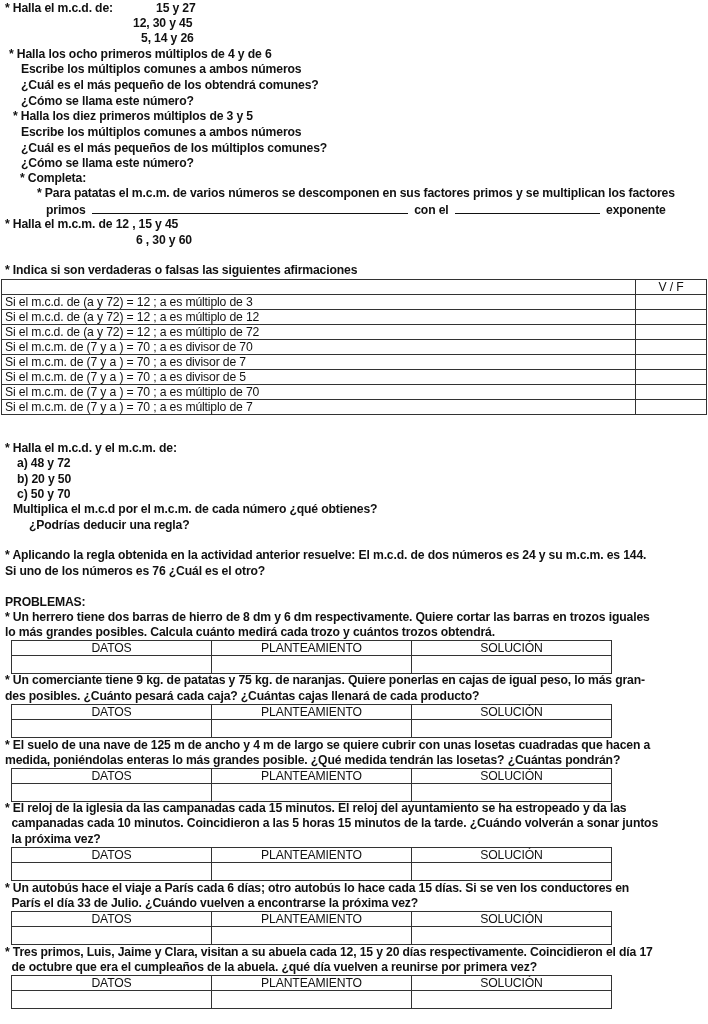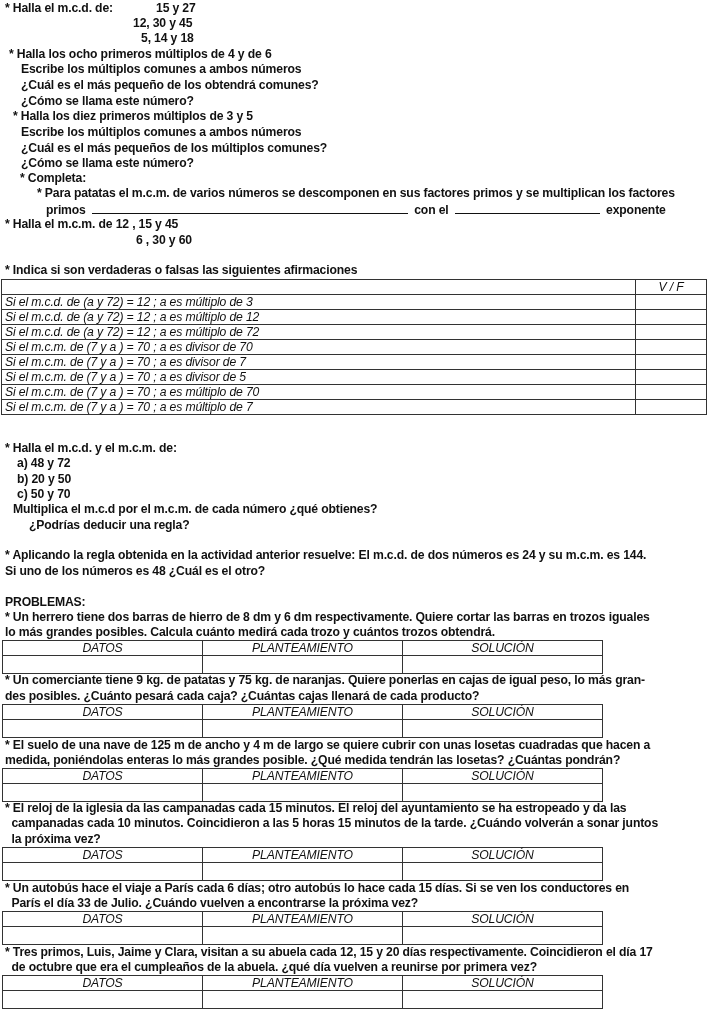--- a/index.html
+++ b/index.html
@@ -1,33 +1,33 @@
 <!DOCTYPE html>
 <html><head>
 <meta charset="utf-8">
 <style>
   html, body { margin:0; padding:0; background:#ffffff; }
   body { width:708px; height:1024px; position:relative; overflow:hidden;
          font-family:"Liberation Sans", sans-serif; font-size:12.2px; color:#111; }
   .ln { position:absolute; white-space:nowrap; line-height:14px; letter-spacing:-0.15px;font-weight:bold; }
   .blank { display:inline-block; border-bottom:1px solid #111; height:11px; vertical-align:baseline; }
-  table { border-collapse:collapse; position:absolute;font-style:italic; }
+  table { border-collapse:collapse; position:absolute; }
   td { border:1px solid #333; padding:0 3px; height:14px; line-height:13px; font-size:12.2px; white-space:nowrap; letter-spacing:-0.15px; }
   .vf td.c2 { text-align:center; width:64px; }
-  .prob { left:2px; width:601px; }
+  .prob { left:11px; width:601px; }
   .prob td { text-align:center; width:33.3%; padding:0; }
   .bold { font-weight:bold; }
 </style>
 </head>
 <body>
 
 <div class="ln" style="left:5px;top:1px">* Halla el m.c.d. de:</div>
 <div class="ln" style="left:156px;top:1px">15  y 27</div>
 <div class="ln" style="left:133px;top:16px">12, 30  y 45</div>
-<div class="ln" style="left:141px;top:31px">5,  14 y 18</div>
+<div class="ln" style="left:141px;top:31px">5,  14 y 26</div>
 
 <div class="ln" style="left:9px;top:47px">* Halla los ocho primeros múltiplos de 4 y de 6</div>
 <div class="ln" style="left:21px;top:62px">Escribe los múltiplos comunes a ambos números</div>
 <div class="ln" style="left:21px;top:78px">¿Cuál es el más pequeño de los obtendrá comunes?</div>
 <div class="ln" style="left:21px;top:94px">¿Cómo se llama este número?</div>
 
 <div class="ln" style="left:13px;top:109px">* Halla los diez primeros múltiplos de 3 y 5</div>
 <div class="ln" style="left:21px;top:125px">Escribe los múltiplos comunes a ambos números</div>
 <div class="ln" style="left:21px;top:141px">¿Cuál es el más pequeños de los múltiplos comunes?</div>
 <div class="ln" style="left:21px;top:156px">¿Cómo se llama este número?</div>
@@ -88,21 +88,21 @@
   </table>
 
 <div class="ln" style="left:5px;top:441px">* Halla el m.c.d. y el m.c.m. de:</div>
 <div class="ln" style="left:17px;top:456px">a)   48 y 72</div>
 <div class="ln" style="left:17px;top:472px">b)   20 y 50</div>
 <div class="ln" style="left:17px;top:487px">c)   50 y 70</div>
 <div class="ln" style="left:13px;top:502px">Multiplica el m.c.d por el m.c.m. de cada número ¿qué obtienes?</div>
 <div class="ln" style="left:29px;top:518px">¿Podrías deducir una regla?</div>
 
 <div class="ln" style="left:5px;top:548px">* Aplicando la regla obtenida en la actividad anterior resuelve: El m.c.d. de dos números es 24 y su m.c.m. es 144.</div>
-<div class="ln" style="left:5px;top:564px">Si uno de los números es 48 ¿Cuál es el otro?</div>
+<div class="ln" style="left:5px;top:564px">Si uno de los números es 76 ¿Cuál es el otro?</div>
 
 <div class="ln bold" style="left:5px;top:595px">PROBLEMAS:</div>
 
 <div class="ln" style="left:5px;top:610px"> * Un herrero tiene dos barras de hierro de 8 dm y 6 dm respectivamente. Quiere cortar las barras en trozos iguales</div>
 <div class="ln" style="left:5px;top:625px">lo más grandes posibles. Calcula cuánto medirá cada trozo y cuántos trozos obtendrá.</div>
 <table class="prob" style="top:640px">
   <tbody>
       <tr>
         <td>DATOS</td>
         <td>PLANTEAMIENTO</td>

